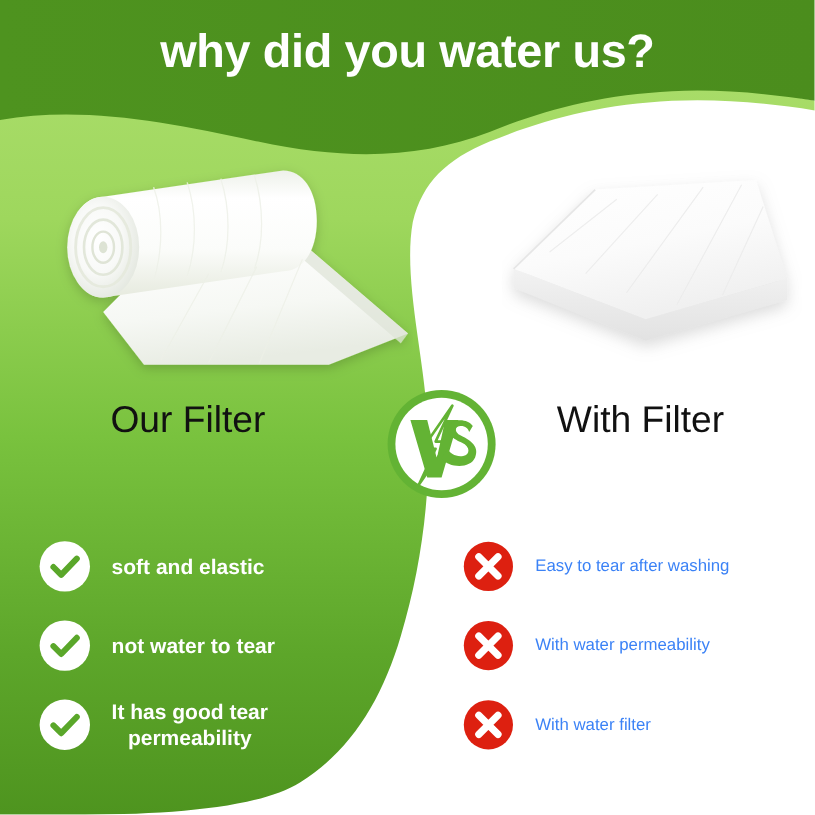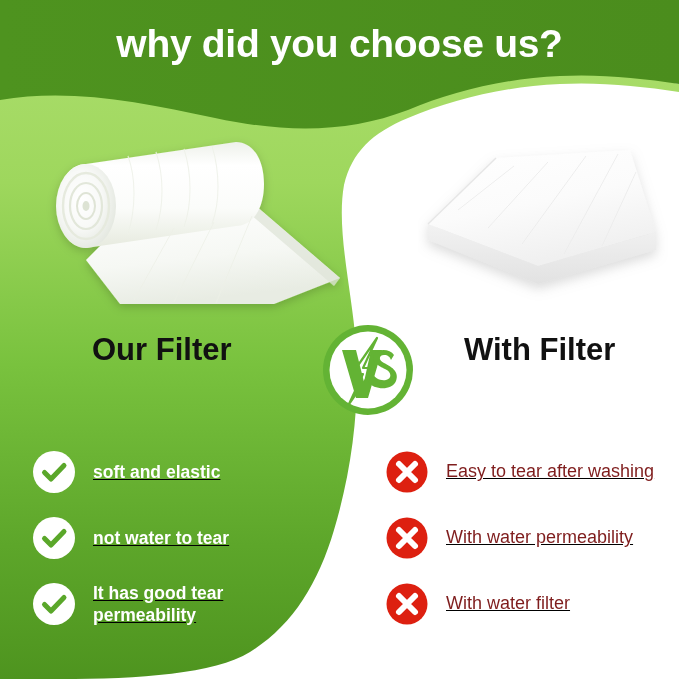--- a/index.html
+++ b/index.html
@@ -50,42 +50,41 @@
     position: absolute;
     left: 418px; top: 132px;
     width: 250px; height: 175px;
     z-index: 3;
   }
 
   
   .panel-title {
     position: absolute;
     font-size: 31px;
-    font-weight: bold;
+    font-weight: normal;
     color: #111111;
     z-index: 5;
     white-space: nowrap;
     font-family: "Liberation Sans", sans-serif;
   }
   .panel-title.left  { left: 92px;  top: 332px; }
   .panel-title.right { left: 464px; top: 332px; }
 
   
   .vs-badge {
     position: absolute;
     left: 322px; top: 324px;
     width: 92px; height: 92px;
     z-index: 7;
   }
 
   
   .list {
     position: absolute;
     z-index: 5;
-    text-decoration: underline;
   }
   .list-left  { left: 32px;  top: 440px; width: 290px; }
   .list-right { left: 385px; top: 440px; width: 290px; }
 
   .list-item {
     display: flex;
     align-items: center;
     min-height: 64px;
   }
   .list-left .list-item  { margin-bottom: 2px; }
@@ -101,25 +100,25 @@
   .item-text {
     font-size: 17.5px;
     line-height: 1.28;
     font-family: "Liberation Sans", sans-serif;
   }
   .list-left .item-text {
     color: #ffffff;
     font-weight: bold;
   }
   .list-right .item-text {
-    color: #7f1d1d;
+    color: #3b82f6;
     font-weight: normal;
-    font-size: 18px;
-  }
-  .item-text .l2 { display: block; }
+    font-size: 14px;
+  }
+  .item-text .l2 { display: block; text-align: center; }
 </style>
 </head>
 <body>
 
 <div id="infographic">
 
   <svg class="green-panel" viewBox="0 0 679 679" width="679" height="679" preserveAspectRatio="none">
     <defs>
       <linearGradient id="panelGrad" x1="0" y1="0" x2="0" y2="1">
         <stop offset="0%" stop-color="#a8dc68"></stop>
@@ -182,21 +181,21 @@
              C 214,674 140,679 60,679
              L0,679 Z" fill="url(#panelGrad)"></path>
 
     <path d="M0,0 L679,0 L679,84
              C 640,78 600,74 560,76
              C 500,79 452,92 408,110
              C 350,132 290,134 215,118
              C 140,102 70,88 0,100 Z" fill="url(#headerGrad)"></path>
   </svg>
 
-  <div class="header-title">why did you choose us?</div>
+  <div class="header-title">why did you water us?</div>
 
   <svg class="product-area-left" viewBox="0 0 320 190" width="320" height="190">
     <g filter="url(#softShadow)">
 
       <path d="M62,132 L96,98 L232,78 L316,150 L250,176 L96,176 Z" fill="url(#sheetGrad)"></path>
       <path d="M232,78 L316,150 L310,158 L226,86 Z" fill="#dfe4d8" opacity="0.75"></path>
 
       <path d="M34,78 C34,52 46,36 62,36 L212,14
                C 228,14 240,30 240,56
                C 240,82 228,98 212,98 L62,120

